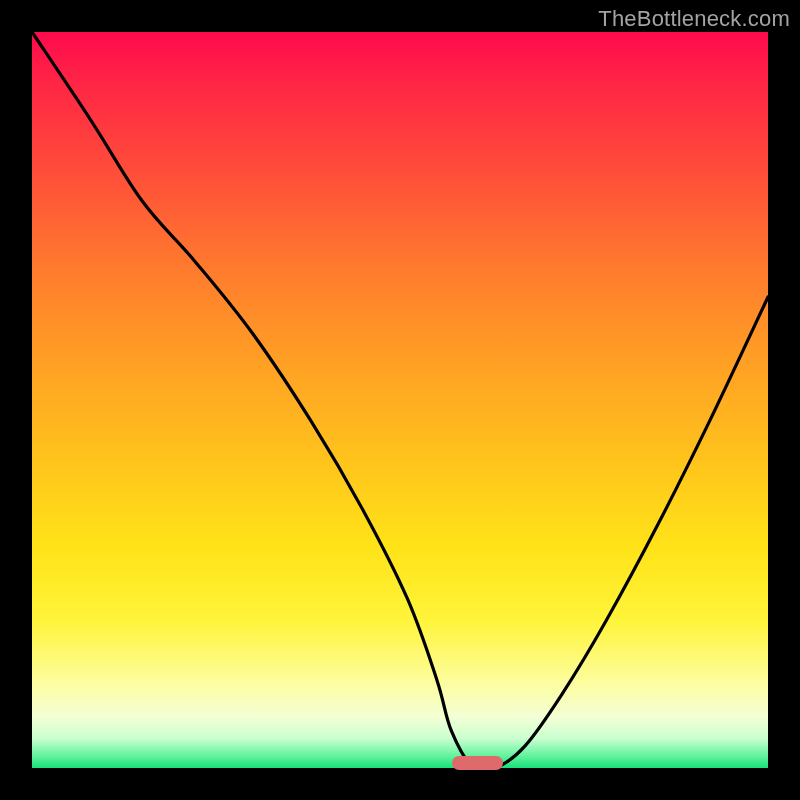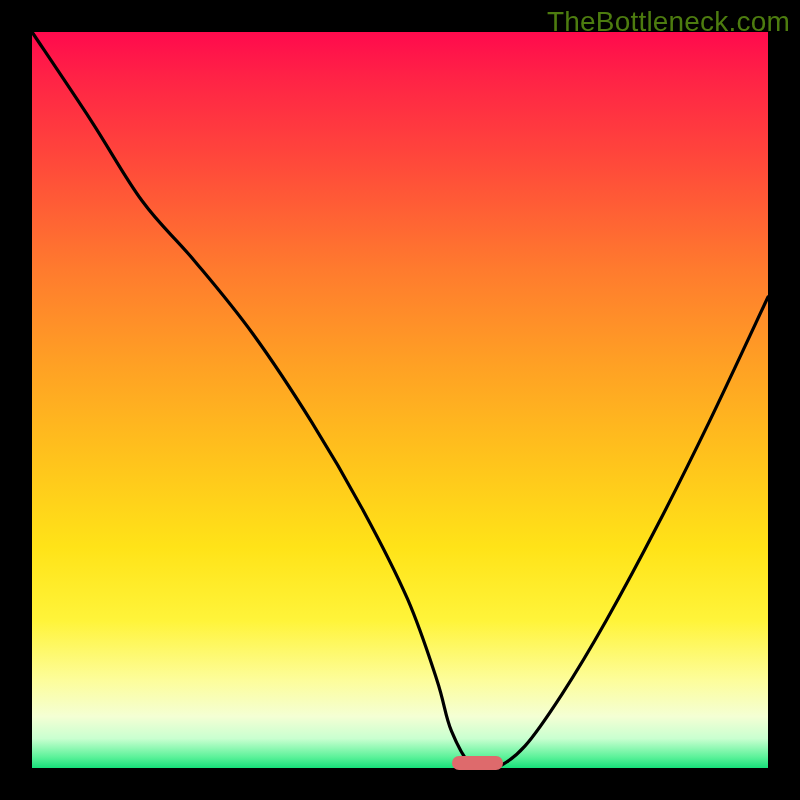--- a/index.html
+++ b/index.html
@@ -40,22 +40,22 @@
       #f4ffd4 93%,
       #c9ffd0 96%,
       #5cf29a 98.5%,
       #17e07a 100%
     );
   }
   .watermark {
     position: absolute;
     top: 6px;
     right: 10px;
-    color: #4d7c0f;
-    font-size: 28px;
+    color: #a3a3a3;
+    font-size: 22px;
     letter-spacing: 0.2px;
     user-select: none;
   }
   svg.curve {
     position: absolute;
     top: 0;
     left: 0;
     width: 736px;
     height: 736px;
     overflow: visible;

